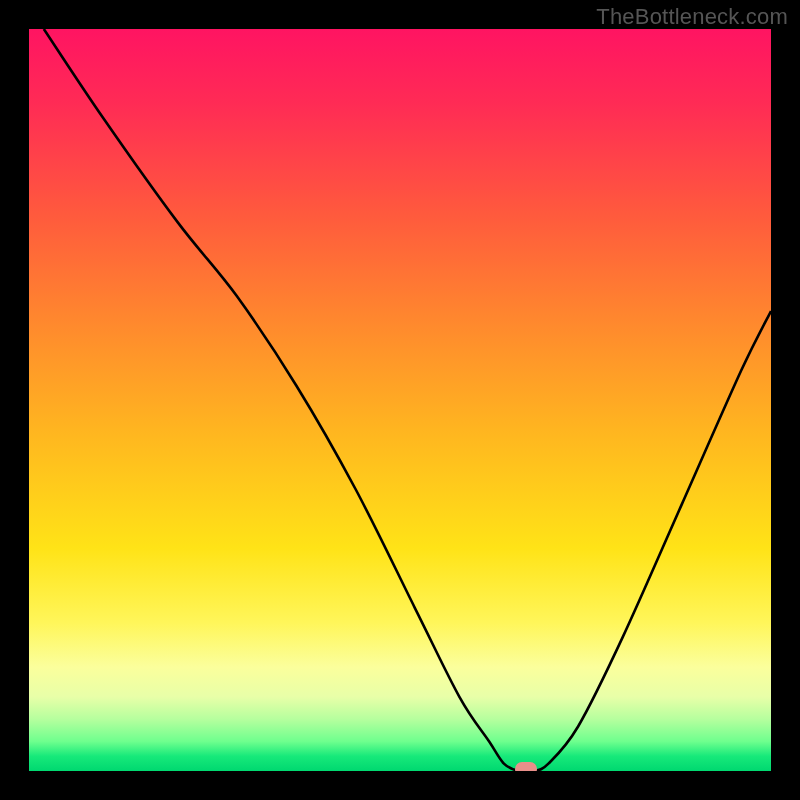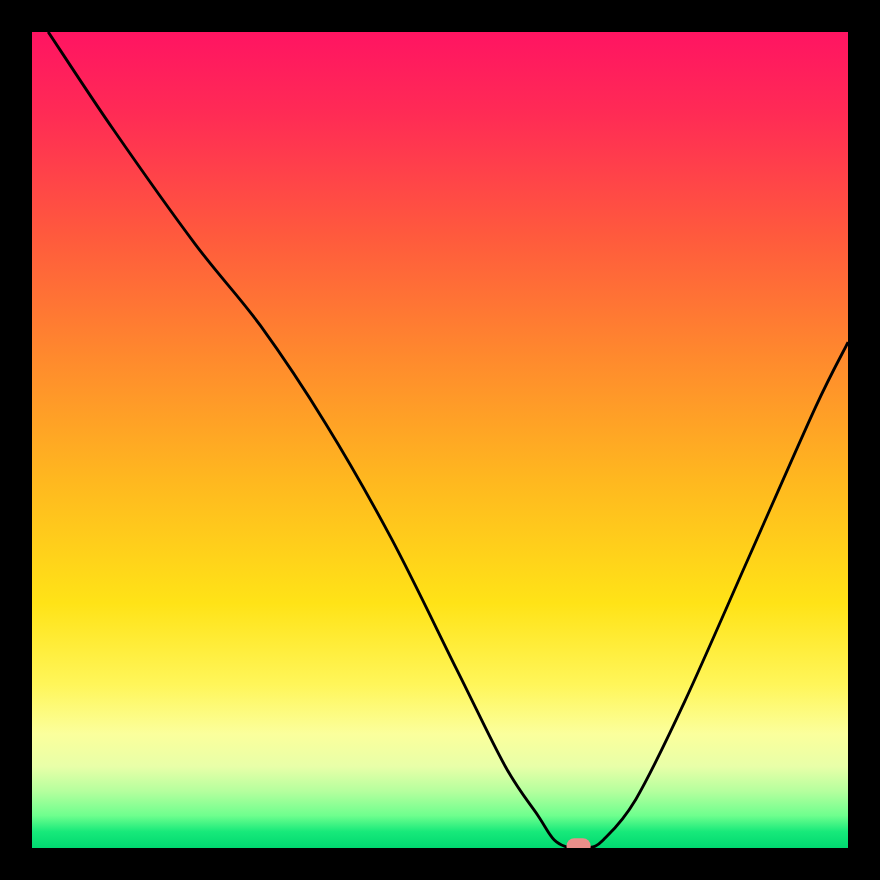--- a/index.html
+++ b/index.html
@@ -67,20 +67,21 @@
     width: 22px;
     height: 14px;
     border-radius: 7px;
     background: #e98f8a;
   }
 </style>
 </head>
 <body>
 
 <div class="frame">
+  <div class="watermark">TheBottleneck.com</div>
 
   <div class="plot-area">
     <div class="gradient-bg"></div>
 
     <svg class="curve" viewBox="0 0 742 742" preserveAspectRatio="none">
       <path id="curve-path" fill="none" stroke="#000" stroke-width="2.6" stroke-linejoin="round" d="M14.8 0.0 C24.7 14.8 51.9 56.9 74.2 89.0 C96.5 121.2 126.1 163.2 148.4 192.9 C170.7 222.6 188.0 239.9 207.8 267.1 C227.5 294.3 247.3 324.0 267.1 356.2 C286.9 388.3 306.7 422.9 326.5 460.0 C346.3 497.1 368.5 544.1 385.8 578.8 C403.2 613.4 418.0 645.5 430.4 667.8 C442.7 690.1 452.6 701.2 460.0 712.3 C467.5 723.5 469.9 729.6 474.9 734.6 C479.8 739.5 484.8 740.8 489.7 742.0 C494.7 743.2 499.6 743.2 504.6 742.0 C509.5 740.8 512.0 742.0 519.4 734.6 C526.8 727.2 536.7 718.5 549.1 697.5 C561.4 676.5 576.3 645.5 593.6 608.4 C610.9 571.3 633.2 519.4 653.0 474.9 C672.7 430.4 697.5 373.5 712.3 341.3 C727.2 309.2 737.1 291.9 742.0 282.0"></path>
     </svg>
 
     <div class="marker" id="min-marker" style="left: 486.14px; top: 733px;"></div>
   </div>

